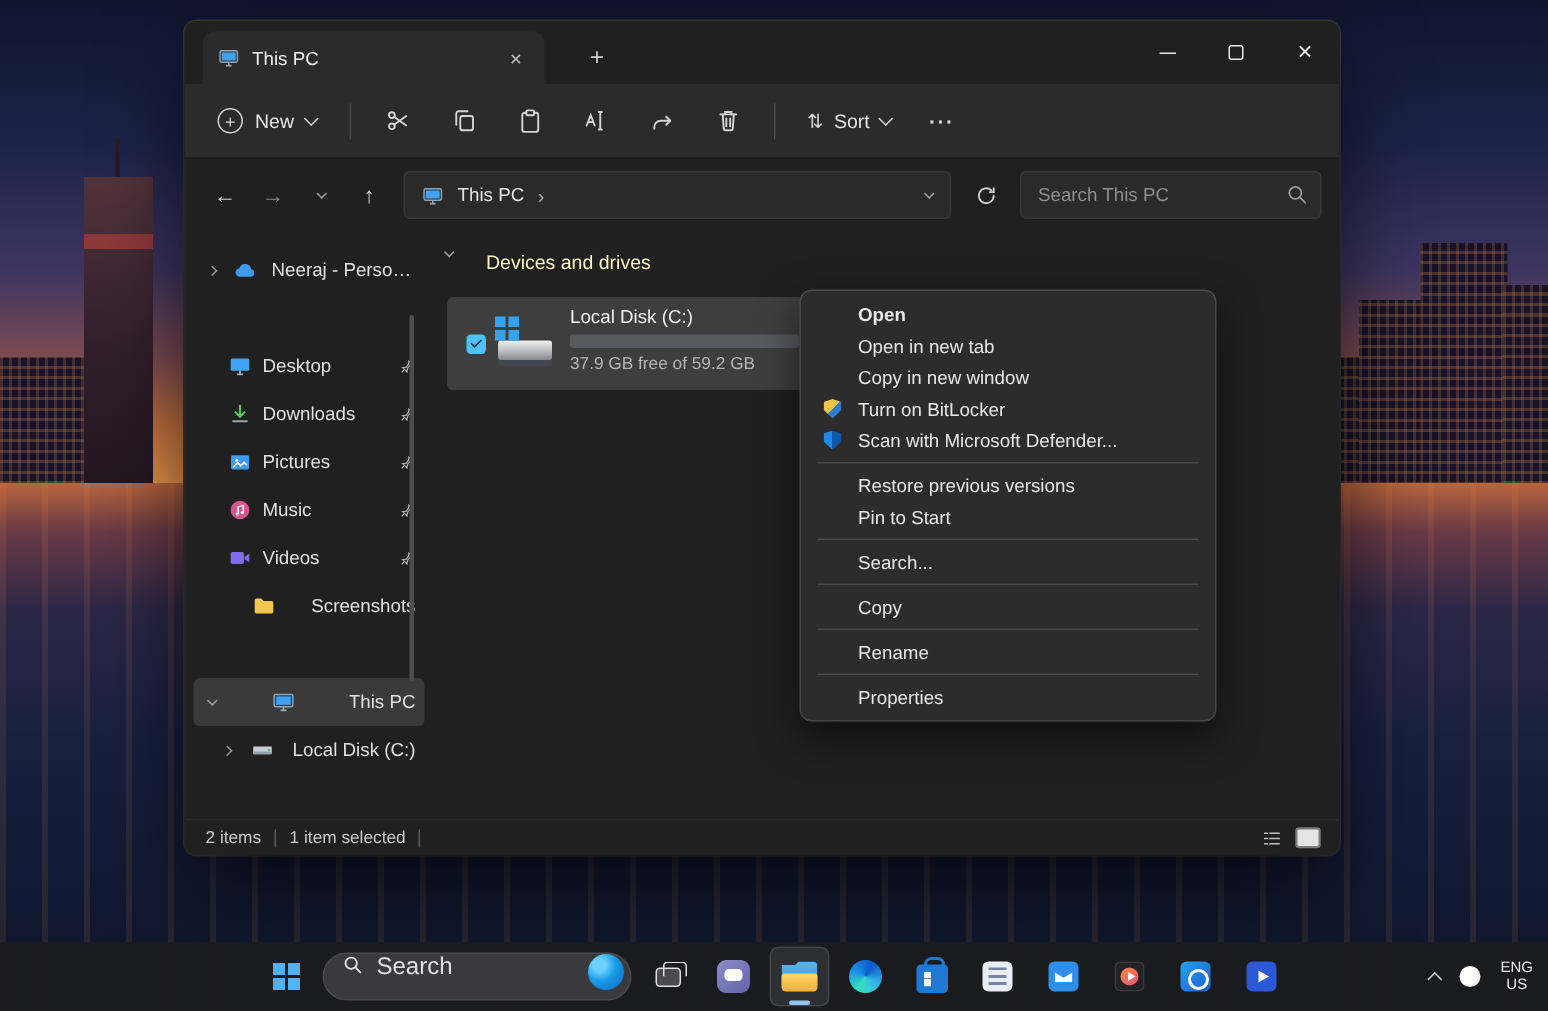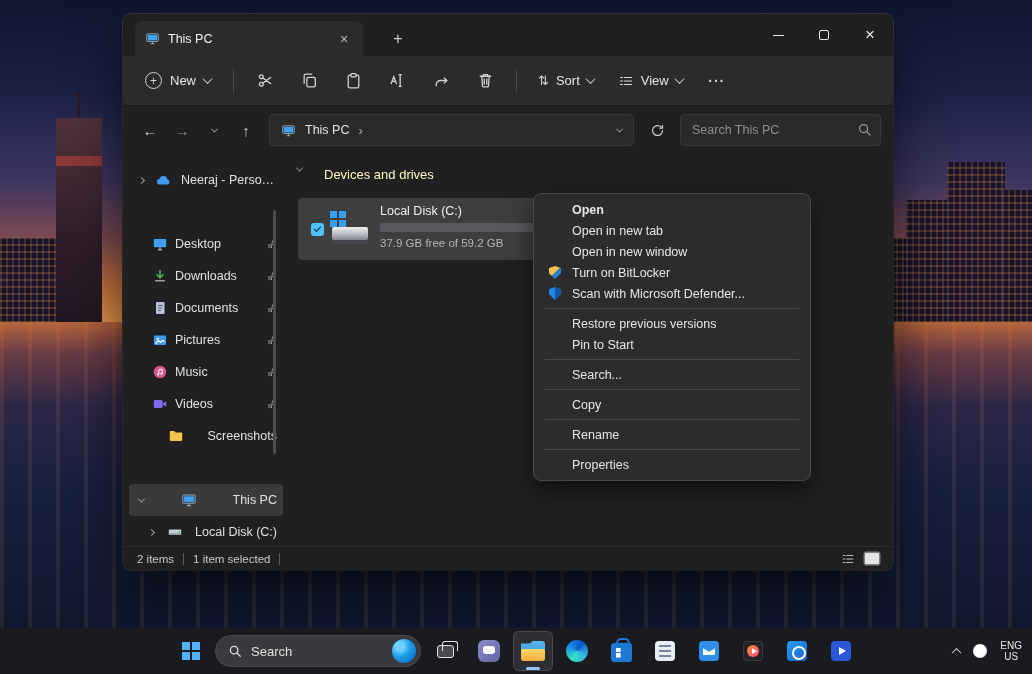--- a/index.html
+++ b/index.html
@@ -138,21 +138,21 @@
   .taskbar { position:absolute; left:0; right:0; bottom:0; height:46px; background:rgba(26,27,31,.95);
     display:flex; align-items:center; }
   .tb-center { display:flex; align-items:center; gap:4px; margin:0 auto; }
   .tb-btn { position:relative; width:40px; height:40px; border-radius:6px; display:grid; place-items:center; }
   .tb-btn.active { background:rgba(255,255,255,.09); box-shadow:inset 0 0 0 1px rgba(255,255,255,.12); }
   .indicator { position:absolute; bottom:1px; left:50%; transform:translateX(-50%); width:14px; height:3px;
     border-radius:2px; background:#8fc6f7; }
   .winlogo { width:19px; height:19px; display:grid; grid-template-columns:8.4px 8.4px; grid-template-rows:8.4px 8.4px; gap:1.8px; }
   .winlogo span { background:#53b1fb; }
   .tb-search { height:32px; width:206px; border-radius:16px; background:#3a3a3e; border:1px solid #4a4a4e;
-    display:flex; align-items:center; gap:9px; padding:0 4px 0 12px; font-size:13px; color:#e0e0e0; }
+    display:flex; align-items:flex-start; gap:9px; padding:0 4px 0 12px; font-size:16px; color:#e0e0e0; }
   .tb-search .spacer { flex:1; }
   .bing { width:24px; height:24px; border-radius:50%;
     background:radial-gradient(circle at 32% 30%, #6fd1ff 0 18%, #1b9de8 45%, #0b63be 100%); }
 
   .tv-ic { width:17px; height:13px; border:1.4px solid #e2e2e2; border-radius:3px; position:relative; background:#4a4a4f; }
   .tv-ic::after { content:""; position:absolute; left:4px; top:-5px; width:14px; height:9px;
     border:1.4px solid #e2e2e2; border-bottom:0; border-radius:3px 3px 0 0; }
   .chat-ic { width:22px; height:22px; border-radius:6px; background:linear-gradient(135deg,#8b8cc7,#6264a7); position:relative; }
   .chat-ic::after { content:""; position:absolute; left:5px; top:6px; width:12px; height:8px; background:#fff; border-radius:3px; }
   .fe-ic { width:24px; height:20px; position:relative; }
@@ -274,27 +274,20 @@
           <path d="M4.5 4l.7 9.2a1 1 0 0 0 1 .8h3.6a1 1 0 0 0 1-.8L11.5 4"></path>
           <path d="M6.8 6.5v5M9.2 6.5v5"></path>
       </svg>
     </button>
     <span class="vsep"></span>
     <button class="txtbtn">
       <span class="glyph">⇅</span>
       <span>Sort</span>
       <span class="chev down"></span>
     </button>
-    <button class="txtbtn">
-      <svg width="16" height="16" viewBox="0 0 16 16" fill="none" stroke="#d4d4d4" stroke-width="1.2" stroke-linecap="round">
-        <path d="M2.5 4.5h2M2.5 8h2M2.5 11.5h2M6.5 4.5h7M6.5 8h7M6.5 11.5h7"></path>
-      </svg>
-      <span>View</span>
-      <span class="chev down"></span>
-    </button>
     <button class="iconbtn">
       <span class="dots">···</span>
     </button>
   </div>
 
   <div class="navbar">
     <button class="navbtn">←</button>
     <button class="navbtn dim">→</button>
     <button class="navbtn">
         <span class="chev down tiny"></span>
@@ -351,32 +344,20 @@
             <path d="M5 11l-2.5 2.5"></path>
         </svg>
       </div>
       <div class="srow">
         <span class="chevslot"></span>
         <svg width="16" height="16" viewBox="0 0 16 16" fill="none" stroke-linecap="round">
           <path d="M8 2.5v7M5 6.8l3 3 3-3" stroke="#58c05a" stroke-width="1.5"></path>
             <path d="M3.5 12.8h9" stroke="#9aa0a8" stroke-width="1.4"></path>
         </svg>
         <span class="slabel">Downloads</span>
-        <svg class="pin" width="11" height="11" viewBox="0 0 16 16" fill="none" stroke="#c8c8c8" stroke-width="1.2">
-          <path d="M9.5 2.5l4 4-3 .7-2.3 2.3-.5 3.5-4.2-4.2 3.5-.5L9.3 5.5z"></path>
-            <path d="M5 11l-2.5 2.5"></path>
-        </svg>
-      </div>
-      <div class="srow">
-        <span class="chevslot"></span>
-        <svg width="16" height="16" viewBox="0 0 16 16">
-          <rect x="4" y="2" width="8.5" height="12" rx="1" fill="#b9c3d6"></rect>
-          <path d="M6 5.5h4.5M6 8h4.5M6 10.5h3" stroke="#4c5a75" stroke-width="1.1" fill="none"></path>
-        </svg>
-        <span class="slabel">Documents</span>
         <svg class="pin" width="11" height="11" viewBox="0 0 16 16" fill="none" stroke="#c8c8c8" stroke-width="1.2">
           <path d="M9.5 2.5l4 4-3 .7-2.3 2.3-.5 3.5-4.2-4.2 3.5-.5L9.3 5.5z"></path>
             <path d="M5 11l-2.5 2.5"></path>
         </svg>
       </div>
       <div class="srow">
         <span class="chevslot"></span>
         <svg width="16" height="16" viewBox="0 0 16 16">
           <rect x="2" y="3.5" width="12" height="9.5" rx="1" fill="#3f9bf0"></rect>
           <circle cx="5.8" cy="6.8" r="1" fill="#fff"></circle>
@@ -485,21 +466,21 @@
   </div>
 
   <div class="ctxmenu">
     <div class="mi bold">
         <span>Open</span>
       </div>
     <div class="mi">
         <span>Open in new tab</span>
       </div>
     <div class="mi">
-        <span>Open in new window</span>
+        <span>Copy in new window</span>
       </div>
     <div class="mi">
       <span class="mic shield bit"></span>
       <span>Turn on BitLocker</span>
     </div>
     <div class="mi">
       <span class="mic shield def"></span>
       <span>Scan with Microsoft Defender...</span>
     </div>
     <div class="msep"></div>

